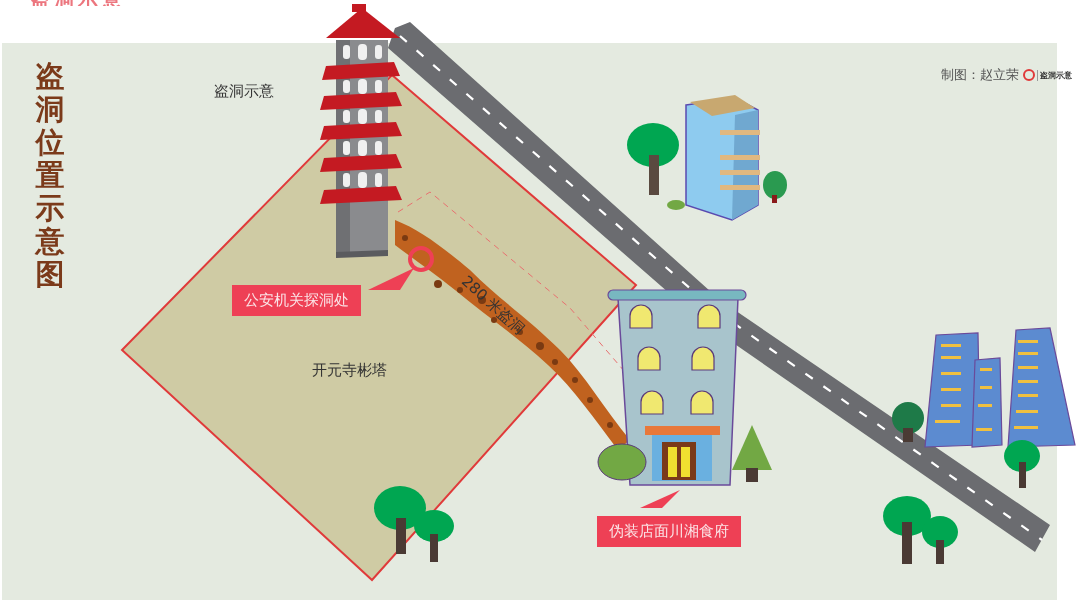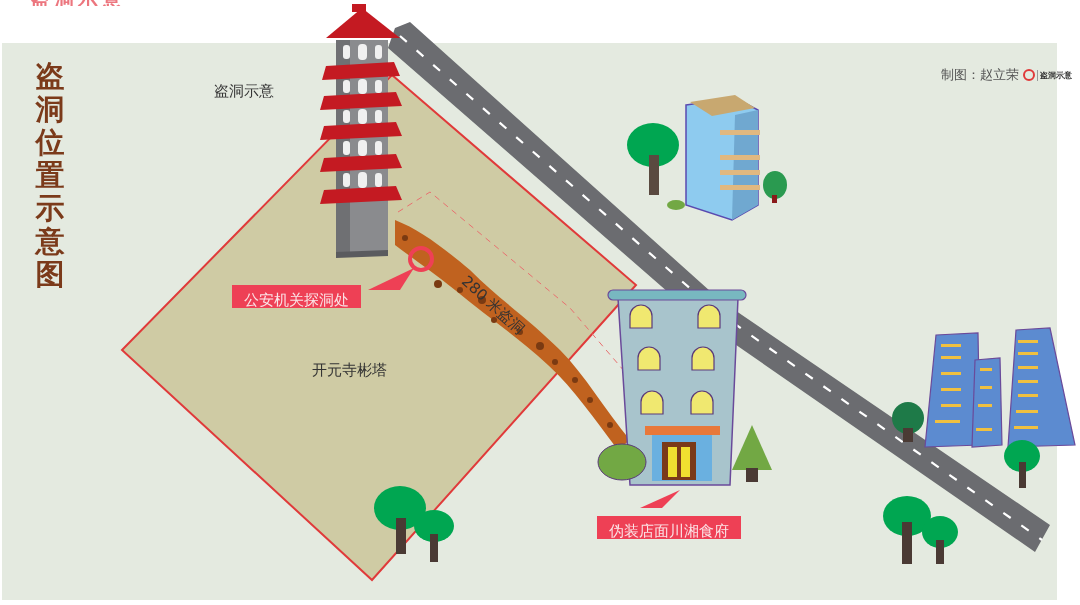--- a/index.html
+++ b/index.html
@@ -14,21 +14,21 @@
          font-family:"DejaVu Serif","Liberation Serif",serif; font-weight:bold;
          font-size:29px; line-height:33px; text-align:center; }
   .vtitle span { display:block; }
   .credit { position:absolute; left:898px; top:66px; font-size:13px; color:#555; white-space:nowrap;
          display:flex; align-items:center; gap:4px;margin-left:43px; }
   .credit .logo { display:inline-flex; align-items:center; gap:2px; }
   .credit .logo-mark { width:12px; height:12px; border-radius:50%; border:2px solid #e03a3a; box-sizing:border-box; }
   .credit .logo-text { font-size:8px; color:#333; font-weight:bold; border-left:1px solid #999; padding-left:2px; }
   .label { position:absolute; color:#333; font-size:15px; white-space:nowrap; }
   .callout { position:absolute; background:#ee4055; color:#fbe3e6; font-size:15px;
-         padding:0 12px; height:23px; line-height:31px; white-space:nowrap; }
+         padding:0 12px; height:31px; line-height:31px; white-space:nowrap; }
   .tunnel-len { position:absolute; left:470px; top:272px; font-size:15px; color:#333;
          transform:rotate(42deg); transform-origin:left top; white-space:nowrap; }
 </style>
 </head>
 <body>
 
 <div class="top-strip">
   <div class="clipped-title">盗洞示意</div>
 </div>
 <div class="panel"></div>

